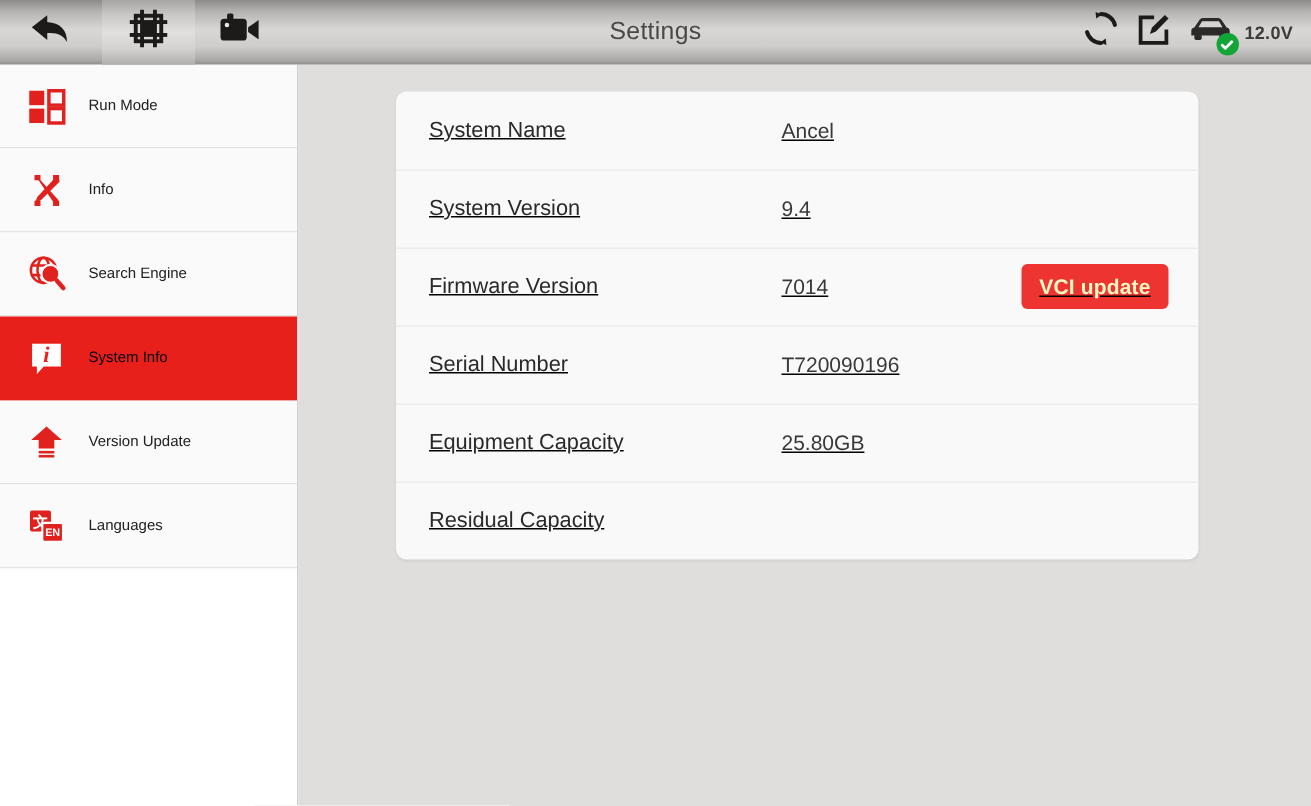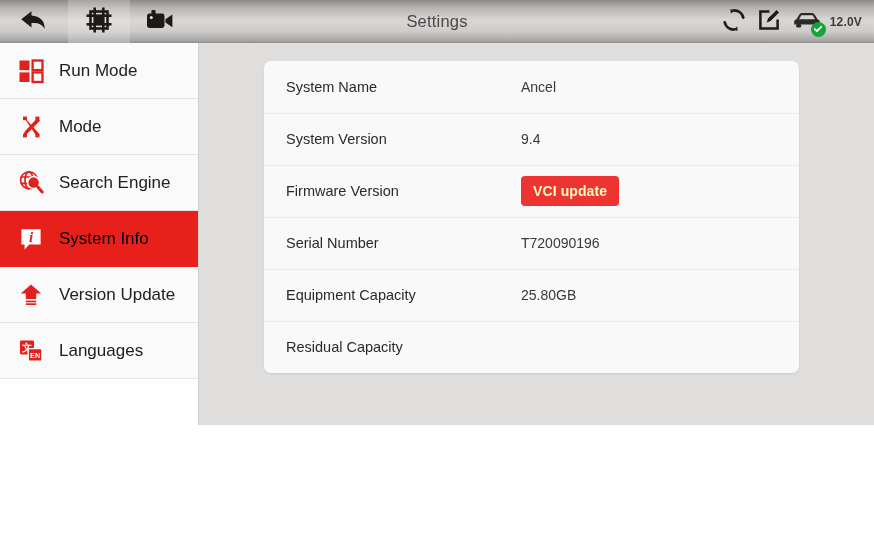--- a/index.html
+++ b/index.html
@@ -9,21 +9,21 @@
   body {
     width: 874px;
     height: 537px;
     overflow: hidden;
     font-family: "Liberation Sans", sans-serif;
     background: #ffffff;
   }
   #app {
     position: relative;
     width: 874px;
-    height: 425px;
+    height: 537px;
     display: flex;
     flex-direction: column;
     background: #ffffff;
   }
 
   
   .titlebar {
     position: relative;
     height: 43px;
     flex: 0 0 43px;
@@ -142,21 +142,21 @@
   }
   .side-ico {
     width: 36px;
     flex: 0 0 36px;
     display: flex;
     align-items: center;
     justify-content: center;
   }
   .side-label {
     margin-left: 10px;
-    font-size: 17px;
+    font-size: 10px;
     color: #222020;
     white-space: nowrap;
   }
   .side-item.active .side-label { color: #000000; }
   .side-filler { background: #ffffff; height: 100%; }
 
   
   .content {
     flex: 1 1 auto;
     background: #dfdedd;
@@ -170,20 +170,21 @@
     overflow: hidden;
     box-shadow: 0 1px 2px rgba(0,0,0,.08);
   }
   .row {
     height: 52px;
     display: flex;
     align-items: center;
     padding: 0 20px 0 22px;
     box-sizing: border-box;
     position: relative;
+    text-decoration: underline;
   }
   .row + .row::before {
     content: "";
     position: absolute;
     left: 0; right: 0; top: 0;
     height: 1px;
     background: #ececec;
   }
   .row-label {
     width: 235px;
@@ -332,21 +333,21 @@
             <g fill="#e0211d">
               <path d="M5.0 2.6 L9.0 2.6 L9.0 6.2 L5.0 6.2 Z"></path>
               <path d="M17.4 2.6 L21.4 2.6 L21.4 6.2 L17.4 6.2 Z"></path>
               <path d="M5.0 19.8 L9.0 19.8 L9.0 23.4 L5.0 23.4 Z"></path>
               <path d="M17.4 19.8 L21.4 19.8 L21.4 23.4 L17.4 23.4 Z"></path>
               <path d="M19.2 4.0 L22.0 6.8 L9.4 19.4 L5.0 21.6 L7.0 17.2 Z"></path>
               <path d="M6.4 4.2 L9.2 6.4 L20.6 19.0 L21.6 22.0 L17.6 20.8 Z"></path>
             </g>
           </svg>
         </span>
-        <span class="side-label">Mode</span>
+        <span class="side-label">Info</span>
       </div>
 
       <div class="side-item">
         <span class="side-ico">
           <svg width="27" height="27" viewBox="0 0 27 27">
             <g stroke="#e0211d" stroke-width="1.7" fill="none">
               <circle cx="11.0" cy="11.2" r="8.4"></circle>
               <ellipse cx="11.0" cy="11.2" rx="4.0" ry="8.4"></ellipse>
               <path d="M2.8 8.0 L19.2 8.0 M2.8 14.4 L19.2 14.4"></path>
             </g>
@@ -404,20 +405,21 @@
         </div>
 
         <div class="row">
           <span class="row-label">System Version</span>
           <span class="row-value">9.4</span>
           <span class="row-action"></span>
         </div>
 
         <div class="row">
           <span class="row-label">Firmware Version</span>
+          <span class="row-value">7014</span>
           <span class="row-action">
             <button class="btn-vci">VCI update</button>
           </span>
         </div>
 
         <div class="row">
           <span class="row-label">Serial Number</span>
           <span class="row-value">T720090196</span>
           <span class="row-action"></span>
         </div>

